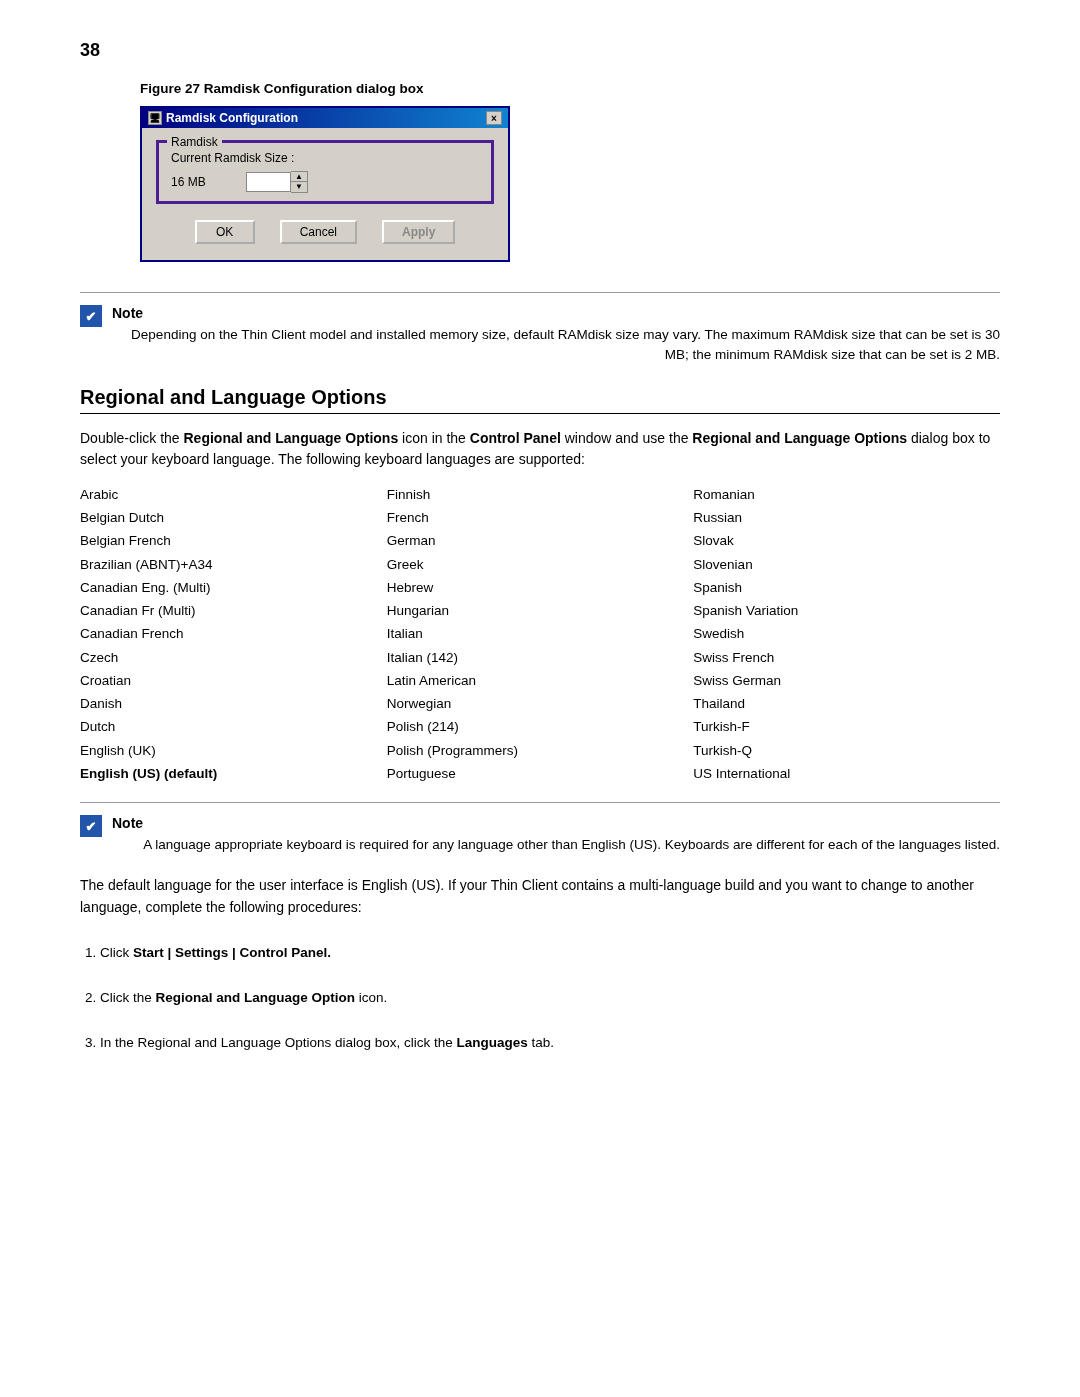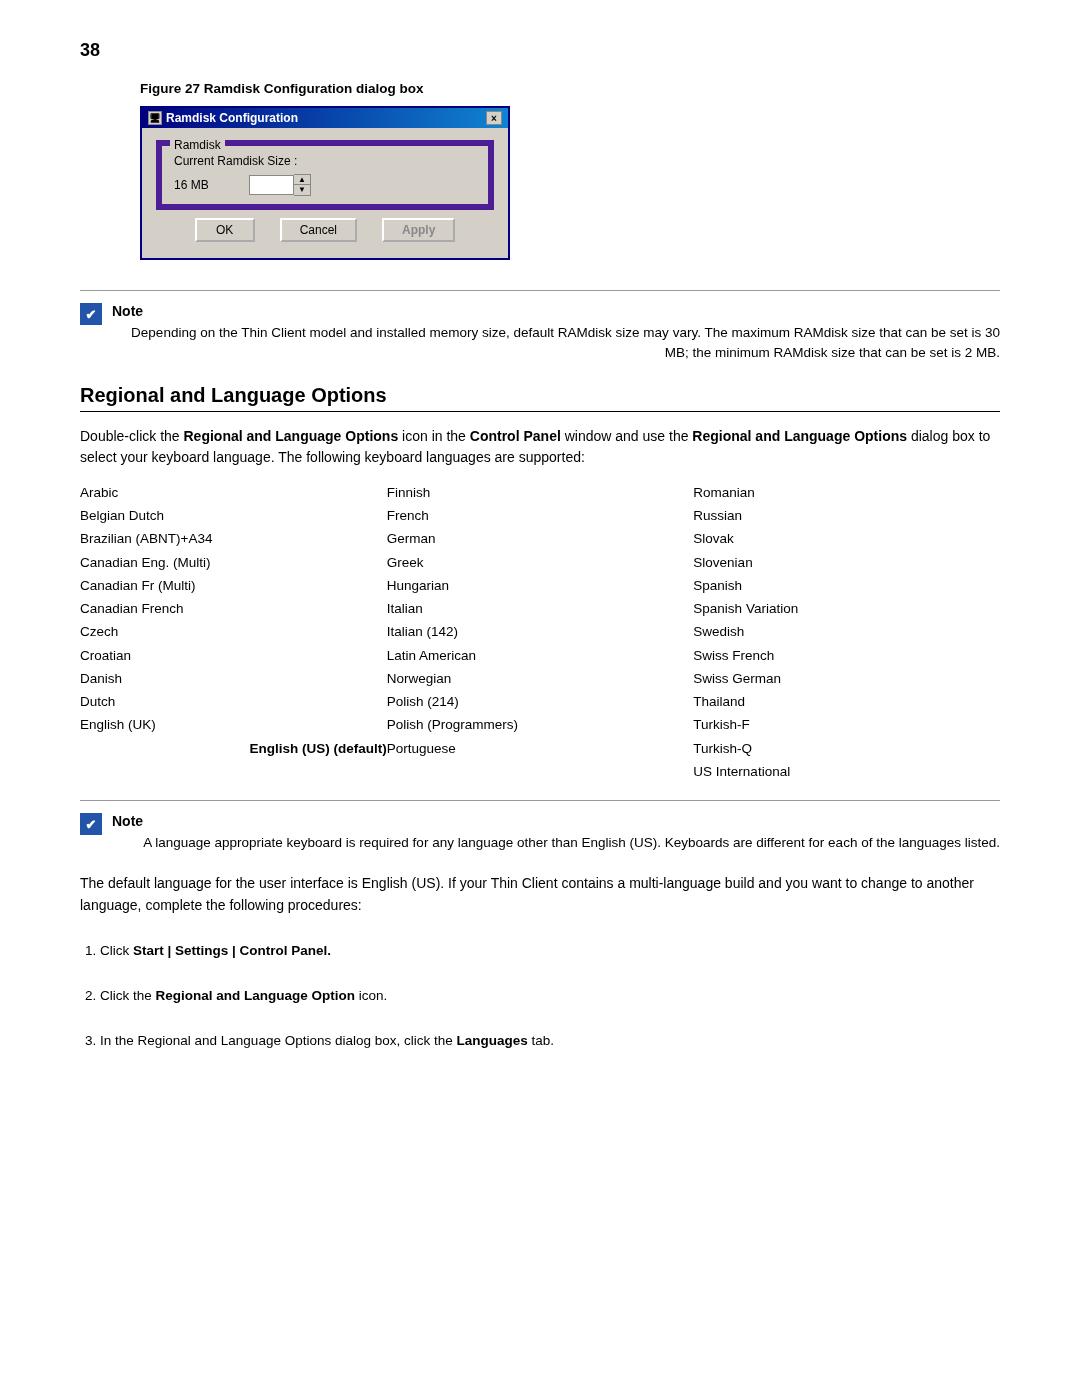--- a/index.html
+++ b/index.html
@@ -76,23 +76,23 @@
       font-weight: bold;
       color: #000;
       cursor: pointer;
     }
 
     .dialog-body {
       padding: 12px 14px;
     }
 
     .dialog-group {
-      border: 6px solid #4c1d95;
+      border: 3px solid #4c1d95;
       padding: 8px 12px;
-      margin-bottom: 4px;
+      margin-bottom: 12px;
       position: relative;
     }
 
     .dialog-group-label {
       position: absolute;
       top: -8px;
       left: 8px;
       background: #d4d0c8;
       padding: 0 4px;
       font-size: 12px;
@@ -246,21 +246,20 @@
       gap: 3px;
     }
 
     .language-item {
       font-size: 13.5px;
       line-height: 1.5;
     }
 
     .language-item.bold {
       font-weight: bold;
-      text-align: right;
     }
 
     
     .numbered-list {
       margin-left: 20px;
       margin-bottom: 14px;
     }
 
     .numbered-item {
       font-size: 13.5px;
@@ -325,36 +324,38 @@
 <div class="section-heading">Regional and Language Options</div>
 
 <div class="body-text">
   Double-click the <strong>Regional and Language Options</strong> icon in the <strong>Control Panel</strong> window and use the <strong>Regional and Language Options</strong> dialog box to select your keyboard language. The following keyboard languages are supported:
 </div>
 
 <div class="language-list-container">
   <div class="language-column" id="lang-col-1">
       <div class="language-item">Arabic</div>
       <div class="language-item">Belgian Dutch</div>
+      <div class="language-item">Belgian French</div>
       <div class="language-item">Brazilian (ABNT)+A34</div>
       <div class="language-item">Canadian Eng. (Multi)</div>
       <div class="language-item">Canadian Fr (Multi)</div>
       <div class="language-item">Canadian French</div>
       <div class="language-item">Czech</div>
       <div class="language-item">Croatian</div>
       <div class="language-item">Danish</div>
       <div class="language-item">Dutch</div>
       <div class="language-item">English (UK)</div>
       <div class="language-item bold">English (US) (default)</div>
     </div>
   <div class="language-column" id="lang-col-2">
       <div class="language-item">Finnish</div>
       <div class="language-item">French</div>
       <div class="language-item">German</div>
       <div class="language-item">Greek</div>
+      <div class="language-item">Hebrew</div>
       <div class="language-item">Hungarian</div>
       <div class="language-item">Italian</div>
       <div class="language-item">Italian (142)</div>
       <div class="language-item">Latin American</div>
       <div class="language-item">Norwegian</div>
       <div class="language-item">Polish (214)</div>
       <div class="language-item">Polish (Programmers)</div>
       <div class="language-item">Portuguese</div>
     </div>
   <div class="language-column" id="lang-col-3">

